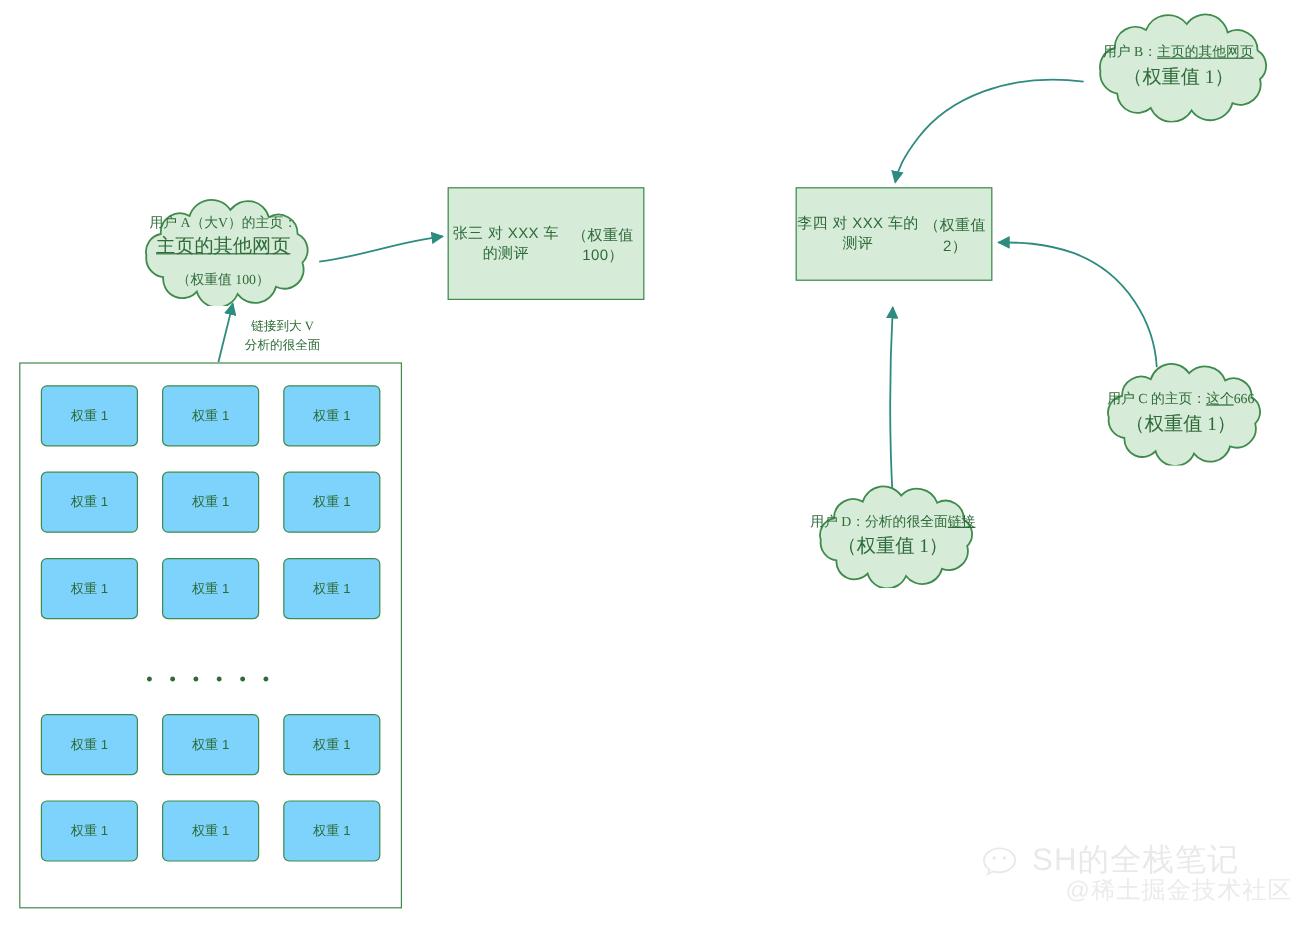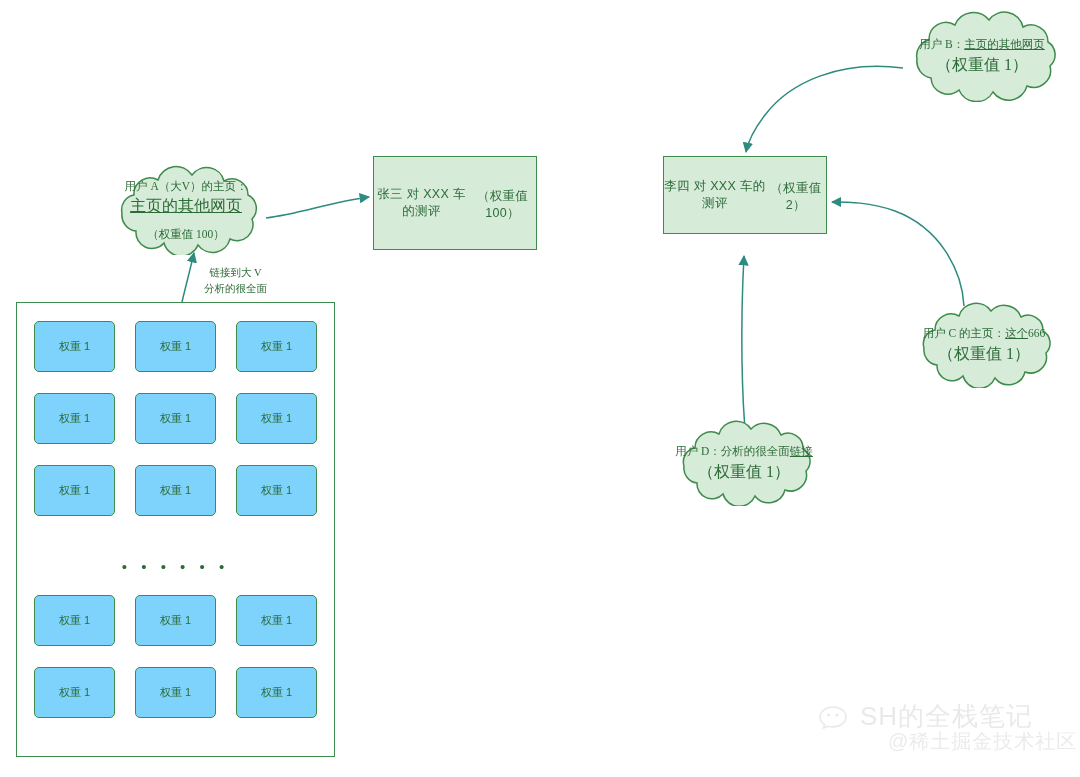--- a/index.html
+++ b/index.html
@@ -236,21 +236,21 @@
                A14,14 0 0,1 32,28 Z" fill="#d7ebd9" stroke="#3e8b4b" stroke-width="1.5"></path>
     </svg>
     <div class="cloud-text">
       <div class="t1">
         <span>用户 C 的主页：</span><span class="ul">这个</span><span>666</span>
       </div>
       <div class="t2">（权重值 1）</div>
     </div>
   </div>
 
-  <div class="cloud" id="cloud-d" style="left:663px; top:420px; width:162px; height:86px;">
+  <div class="cloud" id="cloud-d" style="left:663px; top:404px; width:162px; height:86px;">
     <svg width="162" height="86" viewBox="0 0 162 86" xmlns="http://www.w3.org/2000/svg">
       <path d="M32,28 A16,16 0 0,1 56,14 A18,18 0 0,1 88,9
                A18,18 0 0,1 118,15 A15,15 0 0,1 140,29
                A14,14 0 0,1 143,51 A16,16 0 0,1 122,70
                A17,17 0 0,1 92,76 A17,17 0 0,1 60,74
                A15,15 0 0,1 34,63 A15,15 0 0,1 21,46
                A14,14 0 0,1 32,28 Z" fill="#d7ebd9" stroke="#3e8b4b" stroke-width="1.5"></path>
     </svg>
     <div class="cloud-text">
       <div class="t1">

